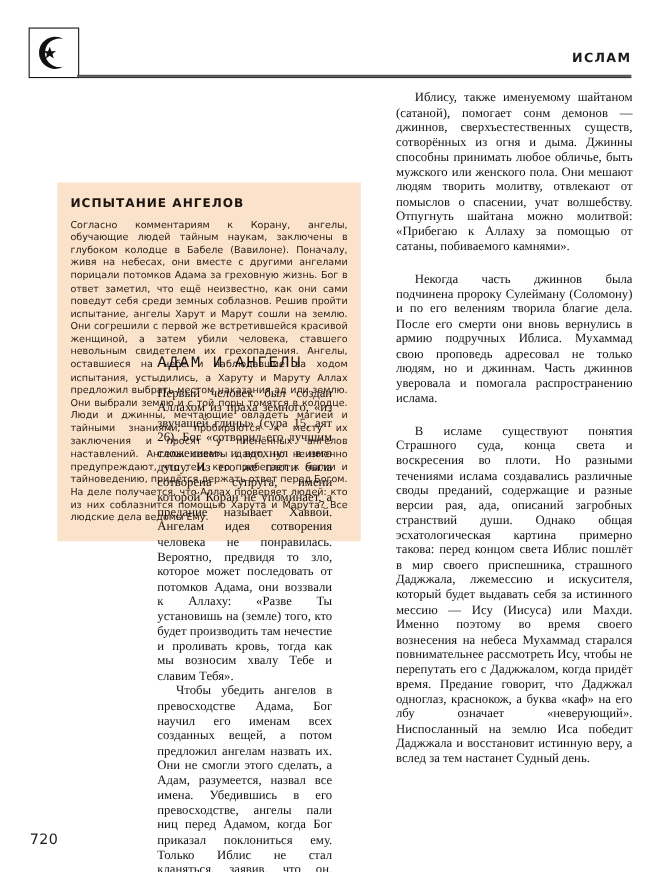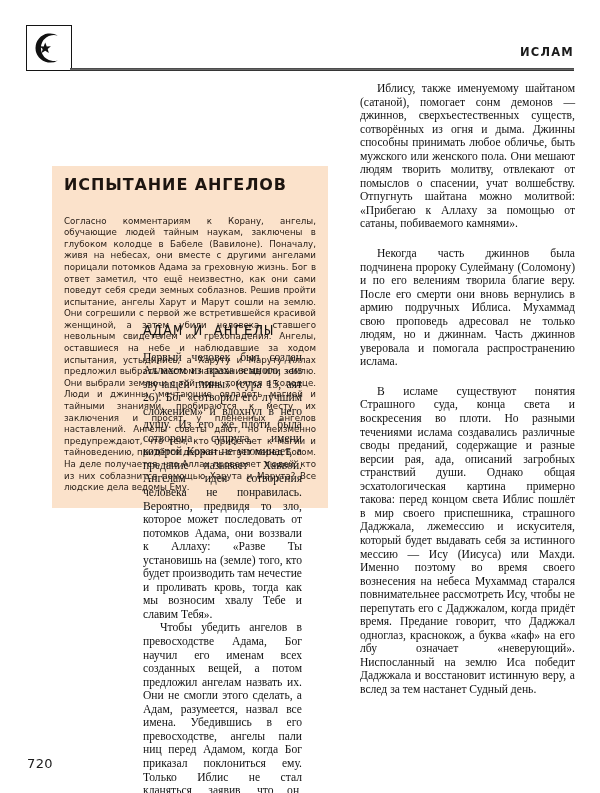--- a/index.html
+++ b/index.html
@@ -92,24 +92,24 @@
     left: 26px;
     top: 84px;
     width: 276px;
     padding: 12px 12px 14px 12px;
     box-sizing: border-box;
     background: #fbe2cb;
     font-family: "DejaVu Sans", "Liberation Sans", sans-serif;
     color: #231a14;
   }
   .sidebar-title {
-    font-size: 16px;
+    font-size: 11px;
     font-weight: bold;
     letter-spacing: 0.9px;
-    margin: 0 0 24px 0;
+    margin: 0 0 8px 0;
     text-transform: uppercase;
     color: #1d1510;
   }
   .sidebar-body {
     font-size: 8.7px;
     line-height: 11.6px;
     text-align: justify;
     margin: 0;
   }
 
@@ -178,20 +178,20 @@
       <p class="body-par first">Первый человек был создан Аллахом из праха земного, «из звучащей глины» (сура 15, аят 26). Бог «сотворил его лучшим сложением» и вдохнул в него душу. Из его же плоти была сотворена супруга, имени которой Коран не упоминает, а предание называет Хаввой. Ангелам идея сотворения человека не понравилась. Вероятно, предвидя то зло, которое может последовать от потомков Адама, они воззвали к Аллаху: «Разве Ты установишь на (земле) того, кто будет производить там нечестие и проливать кровь, тогда как мы возносим хвалу Тебе и славим Тебя».</p>
 
       <p class="body-par">Чтобы убедить ангелов в превосходстве Адама, Бог научил его именам всех созданных вещей, а потом предложил ангелам назвать их. Они не смогли этого сделать, а Адам, разумеется, назвал все имена. Убедившись в его превосходстве, ангелы пали ниц перед Адамом, когда Бог приказал поклониться ему. Только Иблис не стал кланяться, заявив, что он, будучи создан из огня, не станет кланяться тому, кто создан из глины. За свою гордыню Иблис был низвержен с небес, од-</p>
     </div>
   </div>
 
   <div class="col col-right">
 
     <p class="body-par">Иблису, также именуемому шайтаном (сатаной), помогает сонм демонов — джиннов, сверхъестественных существ, сотворённых из огня и дыма. Джинны способны принимать любое обличье, быть мужского или женского пола. Они мешают людям творить молитву, отвлекают от помыслов о спасении, учат волшебству. Отпугнуть шайтана можно молитвой: «Прибегаю к Аллаху за помощью от сатаны, побиваемого камнями».</p>
 
-    <p class="body-par">Некогда часть джиннов была подчинена пророку Сулейману (Соломону) и по его велениям творила благие веру. После его смерти они вновь вернулись в армию подручных Иблиса. Мухаммад свою проповедь адресовал не только людям, но и джиннам. Часть джиннов уверовала и помогала распространению ислама.</p>
+    <p class="body-par">Некогда часть джиннов была подчинена пророку Сулейману (Соломону) и по его велениям творила благие дела. После его смерти они вновь вернулись в армию подручных Иблиса. Мухаммад свою проповедь адресовал не только людям, но и джиннам. Часть джиннов уверовала и помогала распространению ислама.</p>
 
     <p class="body-par">В исламе существуют понятия Страшного суда, конца света и воскресения во плоти. Но разными течениями ислама создавались различные своды преданий, содержащие и разные версии рая, ада, описаний загробных странствий души. Однако общая эсхатологическая картина примерно такова: перед концом света Иблис пошлёт в мир своего приспешника, страшного Даджжала, лжемессию и искусителя, который будет выдавать себя за истинного мессию — Ису (Иисуса) или Махди. Именно поэтому во время своего вознесения на небеса Мухаммад старался повнимательнее рассмотреть Ису, чтобы не перепутать его с Даджжалом, когда придёт время. Предание говорит, что Даджжал одноглаз, краснокож, а буква «каф» на его лбу означает «неверующий». Ниспосланный на землю Иса победит Даджжала и восстановит истинную веру, а вслед за тем настанет Судный день.</p>
   </div>
 
   <div class="page-number">720</div>
 
 </div>
 
 </body></html>

